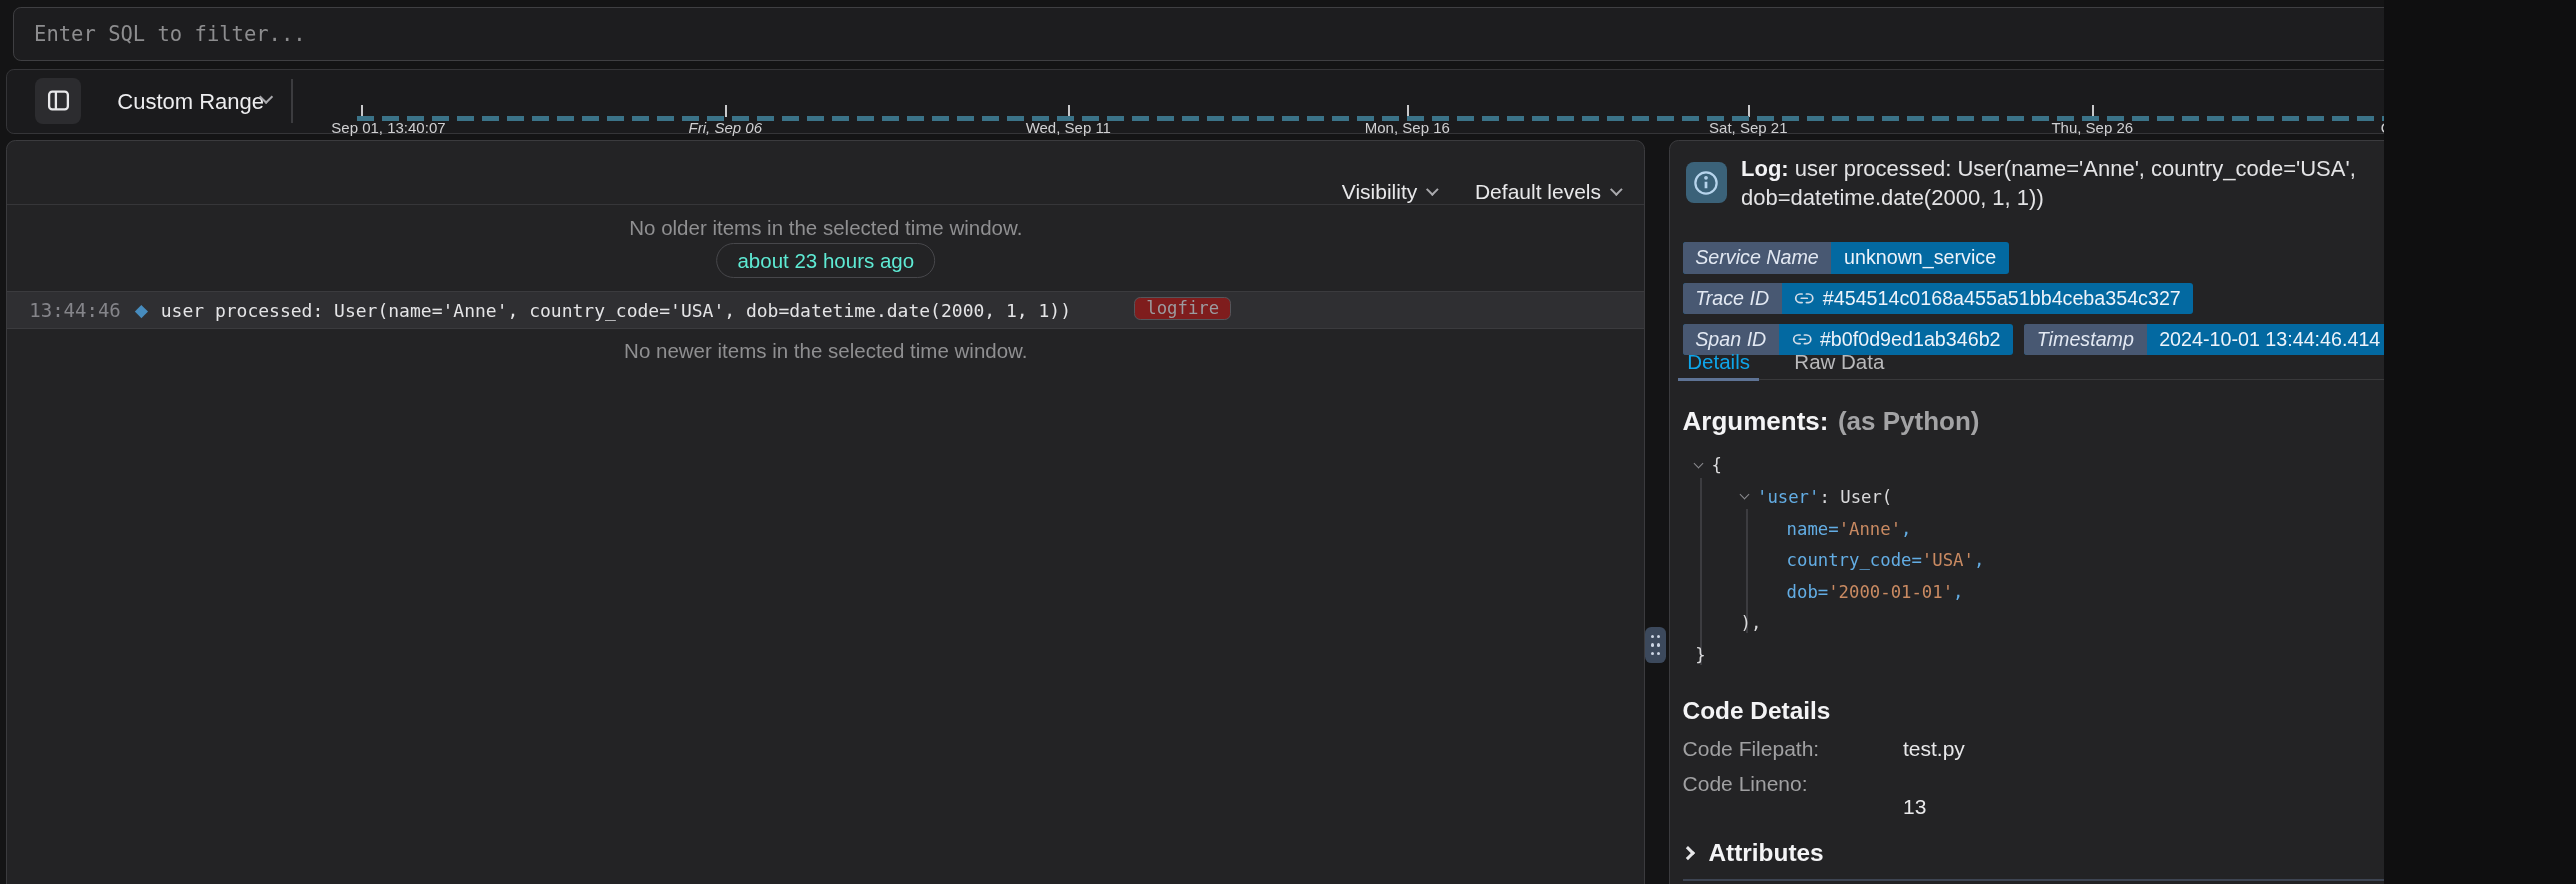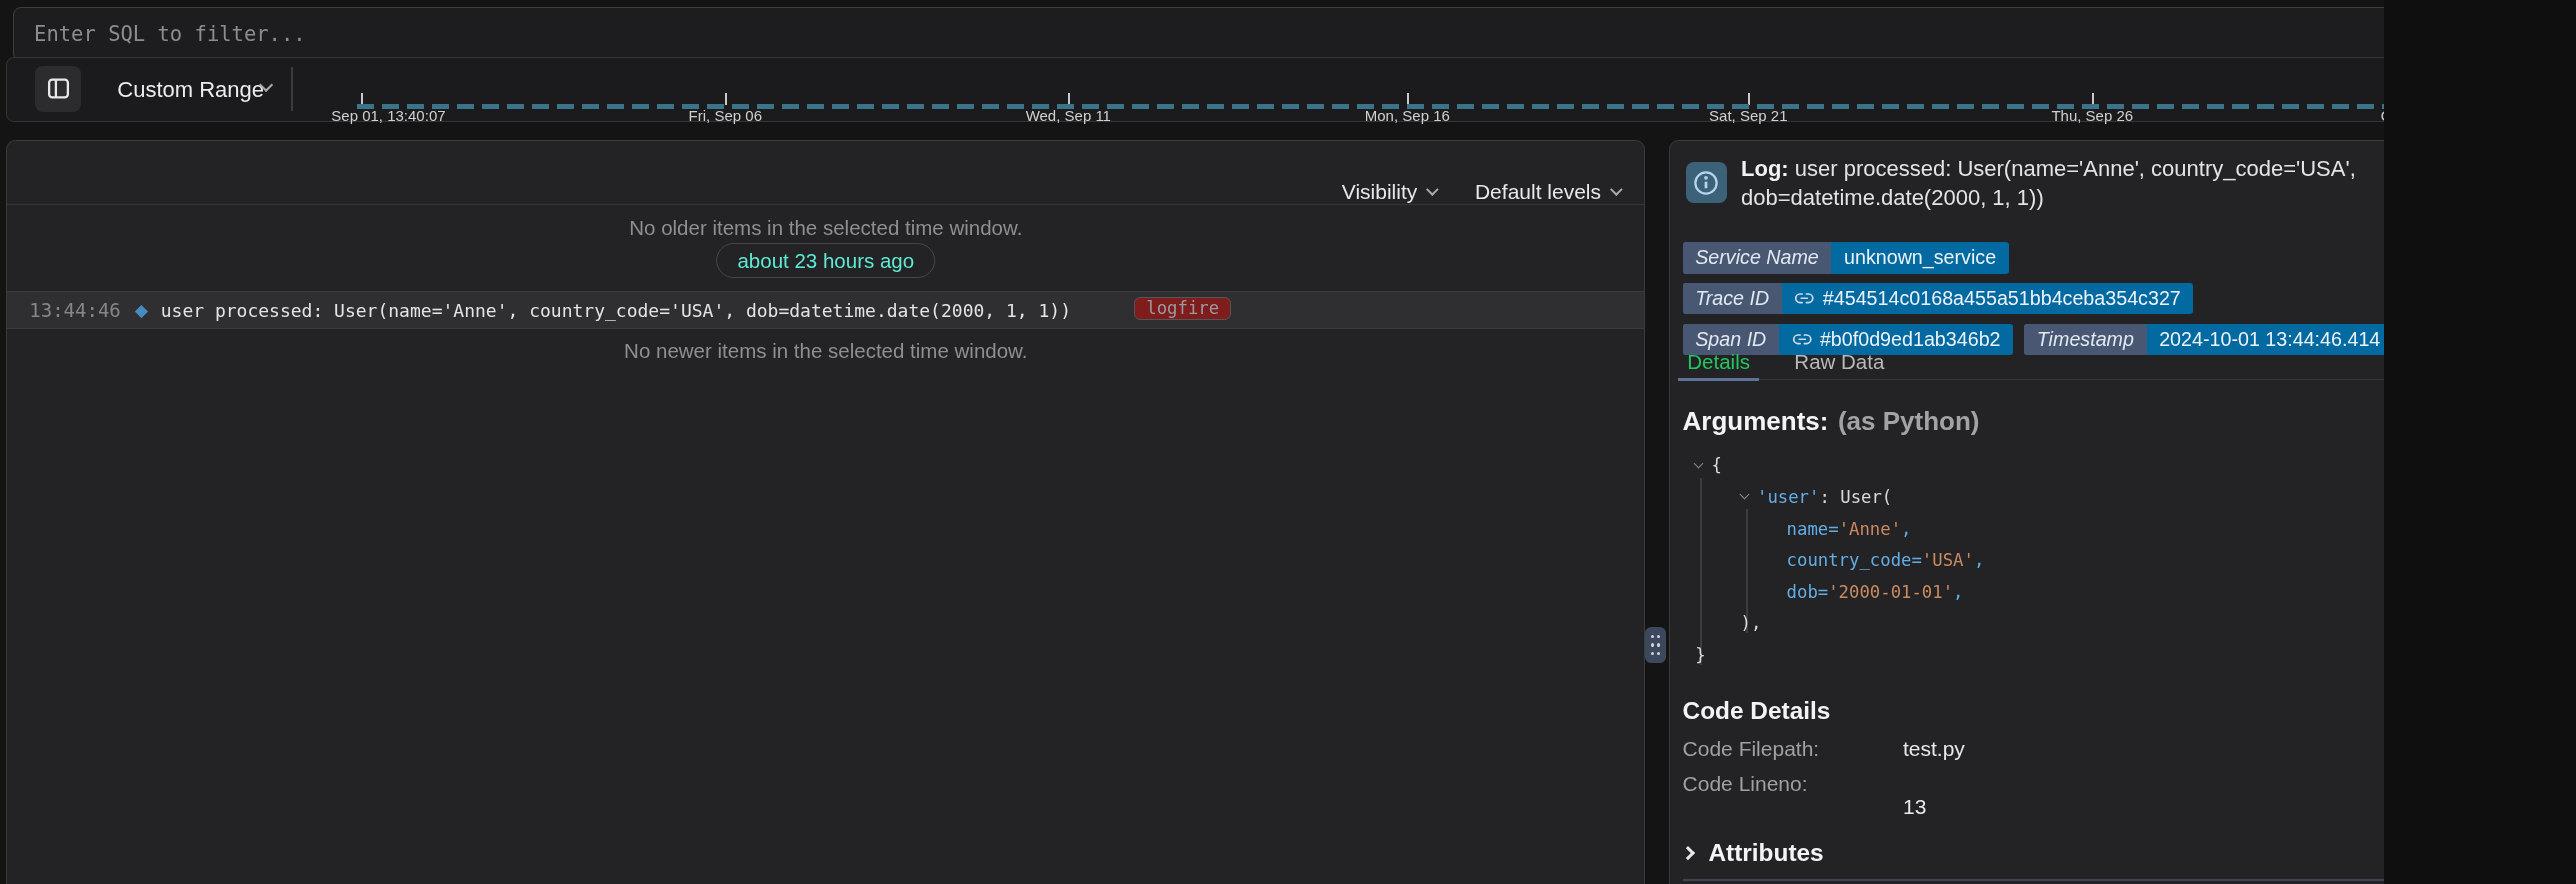--- a/index.html
+++ b/index.html
@@ -20,21 +20,21 @@
     flex:1; background:transparent; border:none; outline:none;
     font-family:"DejaVu Sans Mono", monospace; font-size:20.5px; color:#d6d6d8;
   }
   .sql-box input::placeholder { color:#8d8d8f; }
   .icon-btn { display:flex; align-items:center; justify-content:center; cursor:pointer; }
   .dots { display:flex; gap:7px; margin-left:27px; }
   .dots span { width:6.3px; height:6.3px; border-radius:50%; background:#e3e3e5; }
 
   
   .timebar {
-    position:absolute; left:6.3px; top:57px; width:2563px; height:65px;
+    position:absolute; left:6.3px; top:69px; width:2563px; height:65px;
     background:#1b1b1d; border:1.6px solid #353538; border-radius:7.9px;
   }
   .panel-toggle {
     position:absolute; left:28px; top:7.9px; width:46px; height:46px;
     background:#2c2c2f; border-radius:7.9px; display:flex; align-items:center; justify-content:center;
   }
   .range-label { position:absolute; left:110px; top:19px; font-size:22px; color:#ededef; }
   .chev { display:inline-block; width:10.2px; height:10.2px; border-right:2.4px solid #a9a9ad; border-bottom:2.4px solid #a9a9ad; transform:rotate(45deg); }
   .range-chev { position:absolute; left:254px; top:22px; }
   .tb-divider { position:absolute; left:284px; top:9.4px; width:1.6px; height:44px; background:#3c3c3f; }
@@ -91,21 +91,21 @@
   .rp-actions { position:absolute; right:23.6px; top:20.5px; display:flex; gap:19px; align-items:center; }
 
   .badges { position:absolute; left:12.6px; top:101px; width:842px; display:flex; flex-wrap:wrap; gap:9.4px 11px; }
   .badge { display:flex; align-items:center; height:31.5px; background:#0369a1; border-radius:3px; overflow:hidden;
            font-size:19.7px; color:#eef3fa; }
   .badge .blabel { background:#485872; color:#e2e8f2; font-style:italic; padding:0 12.6px; height:100%; display:flex; align-items:center; }
   .badge .bval { padding:0 12.6px; display:flex; align-items:center; gap:7.9px; }
 
   .tabs { position:absolute; left:12.6px; right:19px; top:206px; height:33px; border-bottom:1.6px solid #39393b; display:flex; gap:35px; }
   .tab { font-size:20.5px; color:#b9b9bb; padding:3.1px 4.7px; cursor:pointer; position:relative; }
-  .tab.active { color:#22c55e; }
+  .tab.active { color:#0ea5e9; }
   .tab.active::after { content:""; position:absolute; left:-4.7px; right:-4.7px; bottom:-1.6px; height:3.1px; background:#5e7395; }
 
   .args-h { position:absolute; left:12.6px; top:265px; font-size:26px; font-weight:bold; color:#f4f4f6; }
   .args-h .sub { color:#a3a3a5; margin-left:9.4px; }
 
   .code { position:absolute; left:12.6px; top:307px; font-family:"DejaVu Sans Mono", monospace; font-size:17.3px; color:#d9d9db; }
   .cline { position:absolute; height:31.5px; display:flex; align-items:center; white-space:pre; }
   .ckey { color:#63ade4; } .cstr { color:#c98a62; }
   .cchev { display:inline-block; width:7px; height:7px; border-right:1.6px solid #8b8b8f; border-bottom:1.6px solid #8b8b8f; transform:rotate(45deg); margin-right:9.4px; margin-top:-4.7px; }
   .guide { position:absolute; width:1.6px; background:#3c3c40; }
@@ -157,21 +157,21 @@
           <rect x="3" y="3.5" width="18" height="17" rx="3"></rect>
             <line x1="9.5" y1="3.5" x2="9.5" y2="20.5"></line>
         </svg>
       </span>
     </div>
     <span class="range-label">Custom Range</span>
     <span class="chev range-chev"></span>
     <div class="tb-divider"></div>
 
     <span class="tl-label" style="left:324px;">Sep 01, 13:40:07</span>
-    <span class="tl-label centered" style="left:718px;">Fri, Sep 06</span>
+    <span class="tl-label centered" style="left:718px;font-style:italic;">Fri, Sep 06</span>
     <span class="tl-label centered" style="left:1061px;">Wed, Sep 11</span>
     <span class="tl-label centered" style="left:1400px;">Mon, Sep 16</span>
     <span class="tl-label centered" style="left:1741px;">Sat, Sep 21</span>
     <span class="tl-label centered" style="left:2085px;">Thu, Sep 26</span>
     <span class="tl-label centered" style="left:2429px;">Oct 01, 13:45:07</span>
 
     <span class="tl-tick" style="left:354px;"></span>
     <span class="tl-tick" style="left:718px;"></span>
     <span class="tl-tick" style="left:1061px;"></span>
     <span class="tl-tick" style="left:1400px;"></span>

